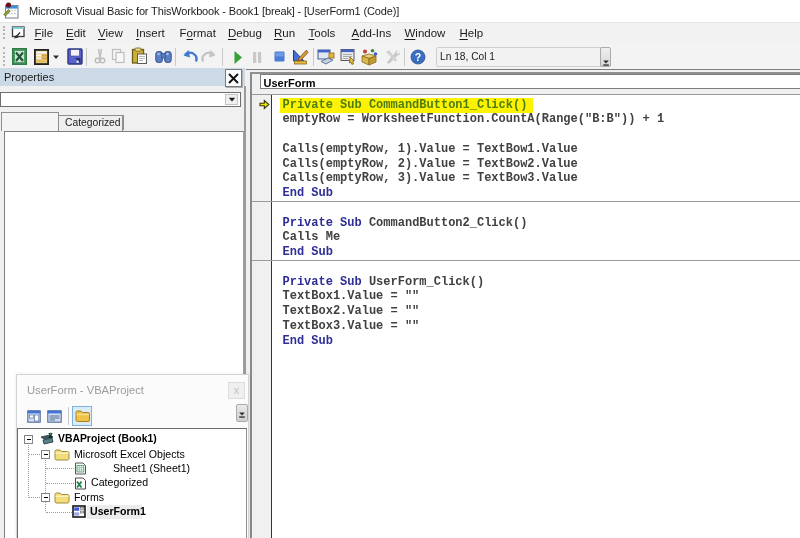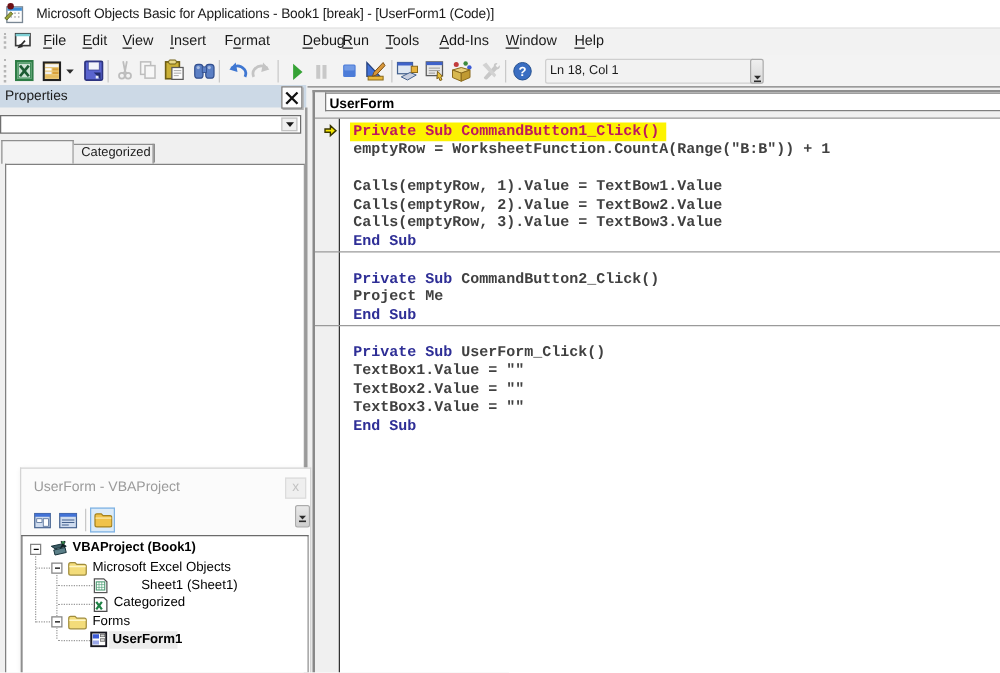--- a/index.html
+++ b/index.html
@@ -55,29 +55,29 @@
   #tree-box { left:16.5px; top:427.5px; width:230px; height:110.5px; background:#fff; border:1px solid #6b6b6b; border-right-color:#909090; border-bottom:none; }
   .tree-text { font-size:10.6px; color:#000; white-space:pre; }
   
   .expbox { width:9px; height:9px; background:#fff; border:1px solid #848484; }
   .expbox::after { content:""; position:absolute; left:1.5px; top:3px; width:4px; height:1px; background:#000; }
 </style>
 </head>
 <body>
 
 <div class="abs" id="titlebar"></div>
-<div class="abs" id="title-text">Microsoft Objects Basic for Applications - Book1 [break] - [UserForm1 (Code)]</div>
+<div class="abs" id="title-text">Microsoft Visual Basic for ThisWorkbook - Book1 [break] - [UserForm1 (Code)]</div>
 
 <div class="abs" id="menubar"></div>
 <div class="abs menu-item" style="left:34.5px"><u>F</u>ile</div>
 <div class="abs menu-item" style="left:66px"><u>E</u>dit</div>
 <div class="abs menu-item" style="left:98px"><u>V</u>iew</div>
 <div class="abs menu-item" style="left:136px"><u>I</u>nsert</div>
 <div class="abs menu-item" style="left:179.5px">F<u>o</u>rmat</div>
-<div class="abs menu-item" style="left:242px"><u>D</u>ebug</div>
+<div class="abs menu-item" style="left:228px"><u>D</u>ebug</div>
 <div class="abs menu-item" style="left:274px"><u>R</u>un</div>
 <div class="abs menu-item" style="left:308.5px"><u>T</u>ools</div>
 <div class="abs menu-item" style="left:351.5px"><u>A</u>dd-Ins</div>
 <div class="abs menu-item" style="left:404.5px"><u>W</u>indow</div>
 <div class="abs menu-item" style="left:459.5px"><u>H</u>elp</div>
 
 <div class="abs" id="toolbar"></div>
 <div class="abs" id="toolbar-border"></div>
 <div class="abs" id="lnbox"></div>
 <div class="abs" id="lnbox-text">Ln 18, Col 1</div>
@@ -101,29 +101,29 @@
 <div class="abs" id="code-left-border"></div>
 <div class="abs" id="code-top-line"></div>
 <div class="abs" id="combo-row"></div>
 <div class="abs" id="combo-box"></div>
 <div class="abs" id="combo-row-border"></div>
 
 <div class="abs" id="combo-text">UserForm</div>
 <div class="abs" id="gutter-line"></div>
 <div class="abs" id="yellow-band"></div>
 <div id="codelines">
-<div class="abs codeline" style="top:97.6px; color:#be185d;">Private Sub CommandButton1_Click()</div>
+<div class="abs codeline" style="top:97.6px; color:#4d7c0f;">Private Sub CommandButton1_Click()</div>
 <div class="abs codeline" style="top:112.35px">emptyRow = WorksheetFunction.CountA(Range("B:B")) + 1</div>
 <div class="abs codeline" style="top:141.85px">Calls(emptyRow, 1).Value = TextBow1.Value</div>
 <div class="abs codeline" style="top:156.6px">Calls(emptyRow, 2).Value = TextBow2.Value</div>
 <div class="abs codeline" style="top:171.35px">Calls(emptyRow, 3).Value = TextBow3.Value</div>
 <div class="abs codeline kw" style="top:186.1px">End Sub</div>
 <div class="abs psep" style="top:200.85px"></div>
 <div class="abs codeline" style="top:215.6px"><span class="kw">Private Sub </span>CommandButton2_Click()</div>
-<div class="abs codeline" style="top:230.35px">Project Me</div>
+<div class="abs codeline" style="top:230.35px">Calls Me</div>
 <div class="abs codeline kw" style="top:245.1px">End Sub</div>
 <div class="abs psep" style="top:259.85px"></div>
 <div class="abs codeline" style="top:274.6px"><span class="kw">Private Sub </span>UserForm_Click()</div>
 <div class="abs codeline" style="top:289.35px">TextBox1.Value = ""</div>
 <div class="abs codeline" style="top:304.1px">TextBox2.Value = ""</div>
 <div class="abs codeline" style="top:318.85px">TextBox3.Value = ""</div>
 <div class="abs codeline kw" style="top:333.6px">End Sub</div>
 </div>
 
 <svg class="abs" style="left:258.5px; top:98.5px;" width="11" height="11" viewBox="0 0 11 11">

